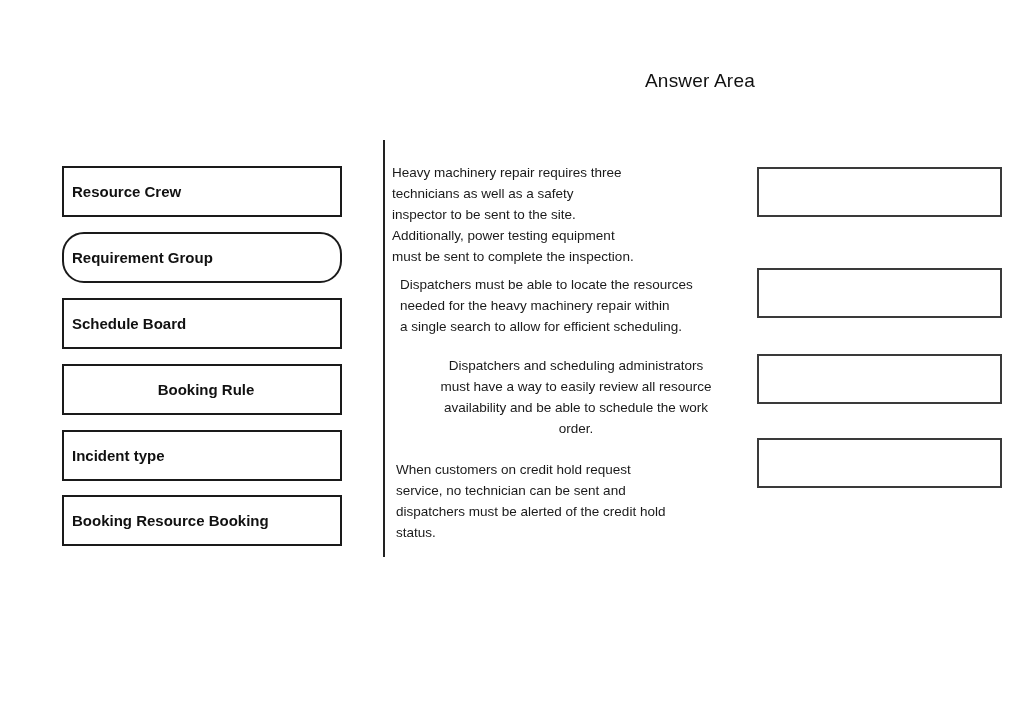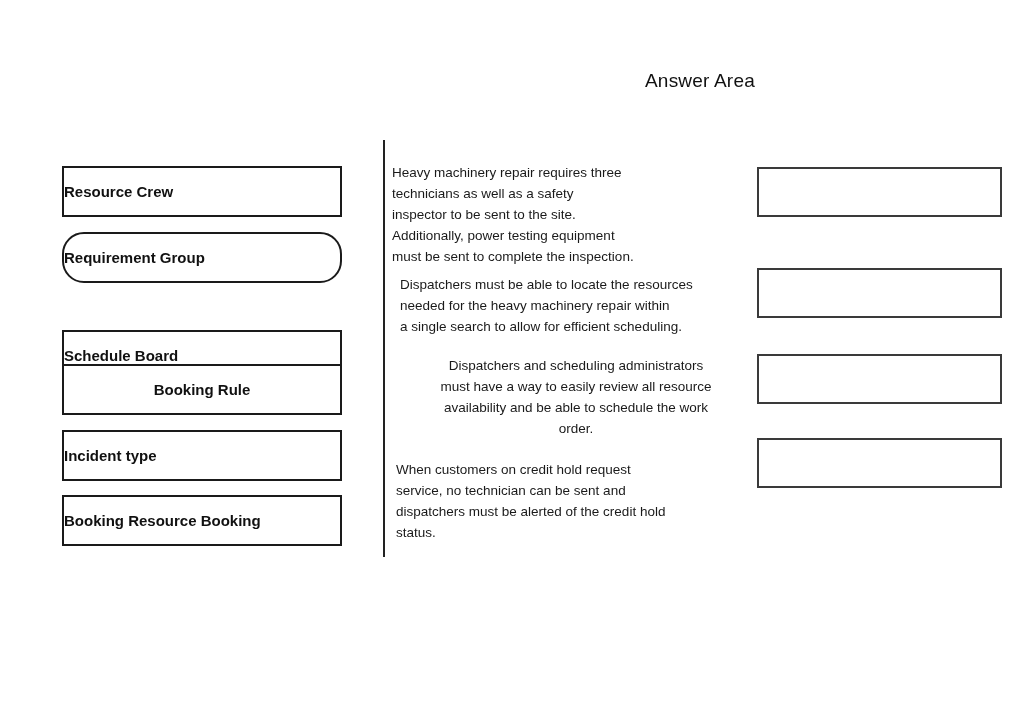--- a/index.html
+++ b/index.html
@@ -22,20 +22,21 @@
   }
   .option-box {
     position: absolute;
     left: 62px;
     width: 280px;
     height: 51px;
     border: 2px solid #1a1a1a;
     background: #ffffff;
     display: flex;
     align-items: center;
+    padding-left: 8px;
     cursor: grab;
   }
   .option-label {
     font-size: 15px;
     font-weight: bold;
     color: #111111;
   }
   .divider {
     position: absolute;
     left: 383px;
@@ -65,21 +66,21 @@
 <body>
 
 <div class="page-title">Answer Area</div>
 
 <div class="option-box" style="top:166px;">
   <span class="option-label">Resource Crew</span>
 </div>
 <div class="option-box" style="top:232px;border-radius:22px;">
   <span class="option-label">Requirement Group</span>
 </div>
-<div class="option-box" style="top:298px;margin-top:32px;">
+<div class="option-box" style="top:298px;">
   <span class="option-label">Schedule Board</span>
 </div>
 <div class="option-box" style="top:364px;justify-content:center;">
   <span class="option-label">Booking Rule</span>
 </div>
 <div class="option-box" style="top:430px;">
   <span class="option-label">Incident type</span>
 </div>
 <div class="option-box" style="top:495px;">
   <span class="option-label">Booking Resource Booking</span>

